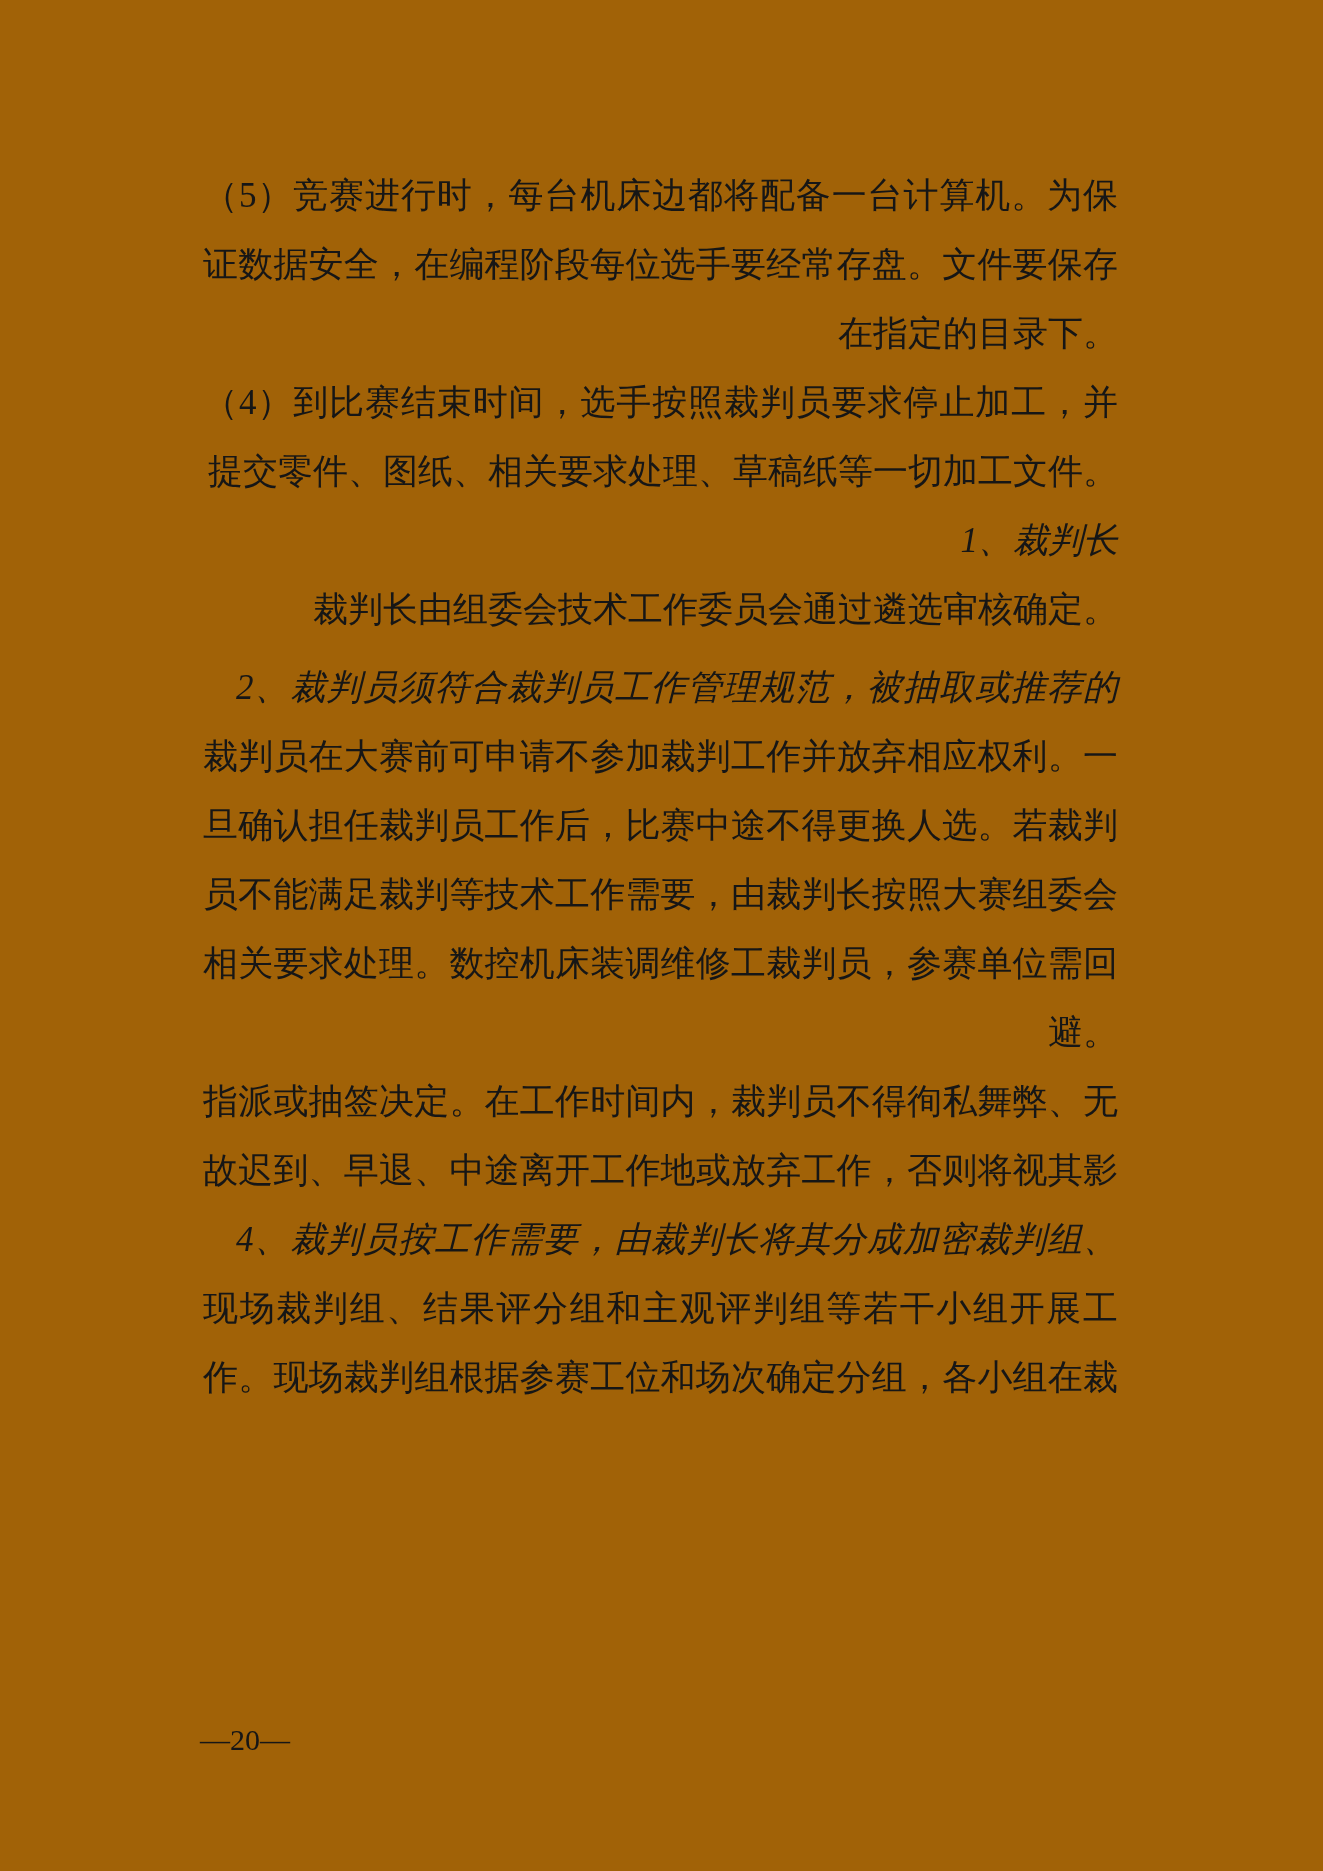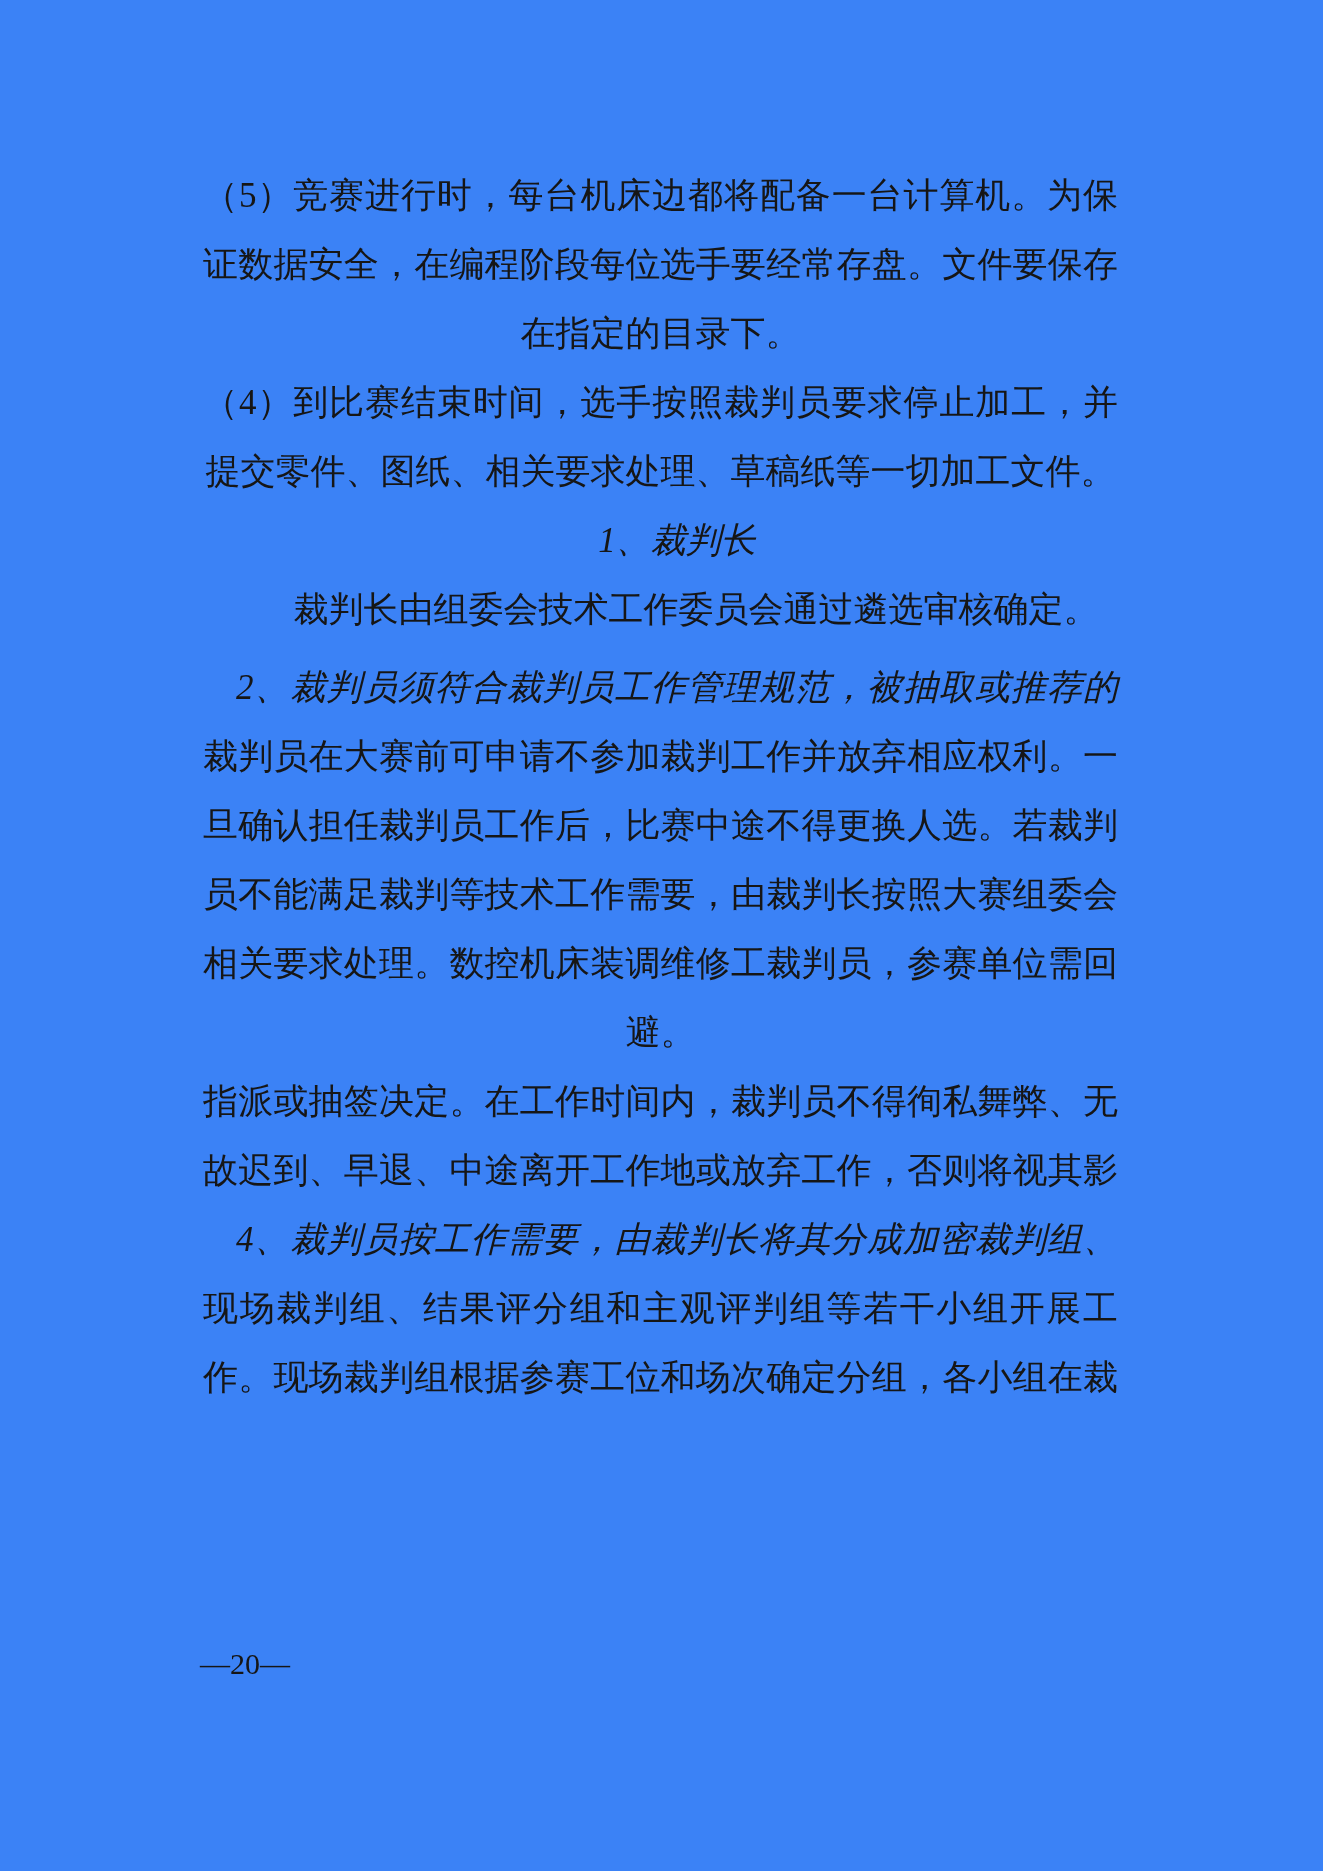--- a/index.html
+++ b/index.html
@@ -4,55 +4,55 @@
 <style>
   html, body {
     margin: 0;
     padding: 0;
     background: #ffffff;
   }
   .page {
     position: relative;
     width: 1323px;
     height: 1871px;
-    background: #3b82f6;
+    background: #a16207;
     overflow: hidden;
   }
   .doc-body {
     position: absolute;
     left: 203px;
     top: 161px;
     width: 915px;
   }
   .ln {
     height: 69px;
     line-height: 69px;
     font-size: 35px;
     color: #161616;
     font-family: "Liberation Serif", "DejaVu Serif", serif;
-    text-align: center;
+    text-align: right;
   }
   .ln.j {
     text-align: justify;
     text-align-last: justify;
   }
   .ln.ind-item { padding-left: 33px; font-style: italic; }
   .ln.ind-first { padding-left: 71px; }
   .ln.sp { margin-top: 9px; }
   .ln.heading {
     font-family: "Liberation Sans", "DejaVu Sans", sans-serif;
     font-weight: 700;
     font-size: 38px;
     color: #111111;
     letter-spacing: 1px;
   }
   .pagenum {
     position: absolute;
     left: 200px;
-    top: 1642px;
+    top: 1718px;
     height: 44px;
     line-height: 44px;
     font-size: 30px;
     color: #161616;
     font-family: "Liberation Serif", "DejaVu Serif", serif;
   }
 </style>
 </head>
 <body>
 

